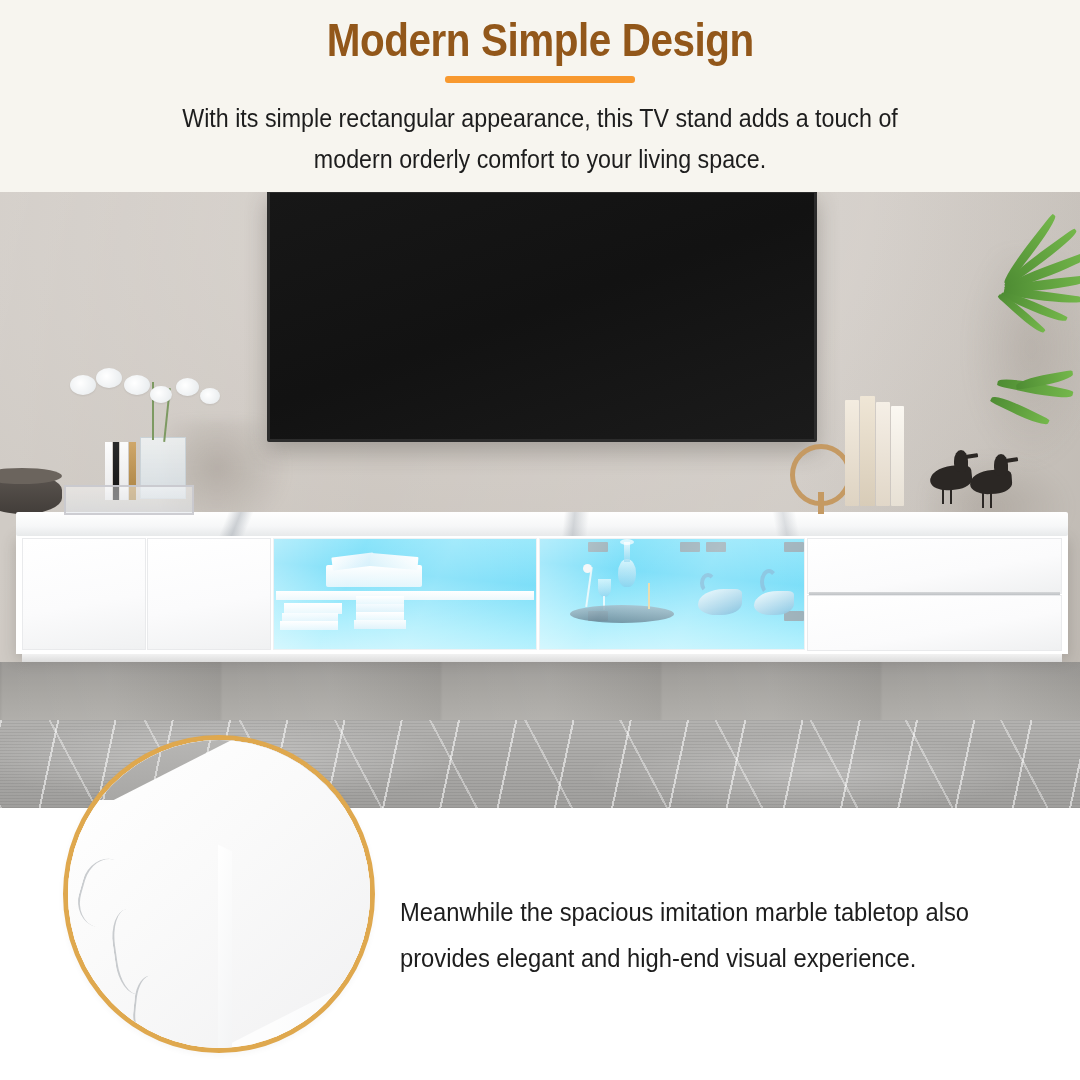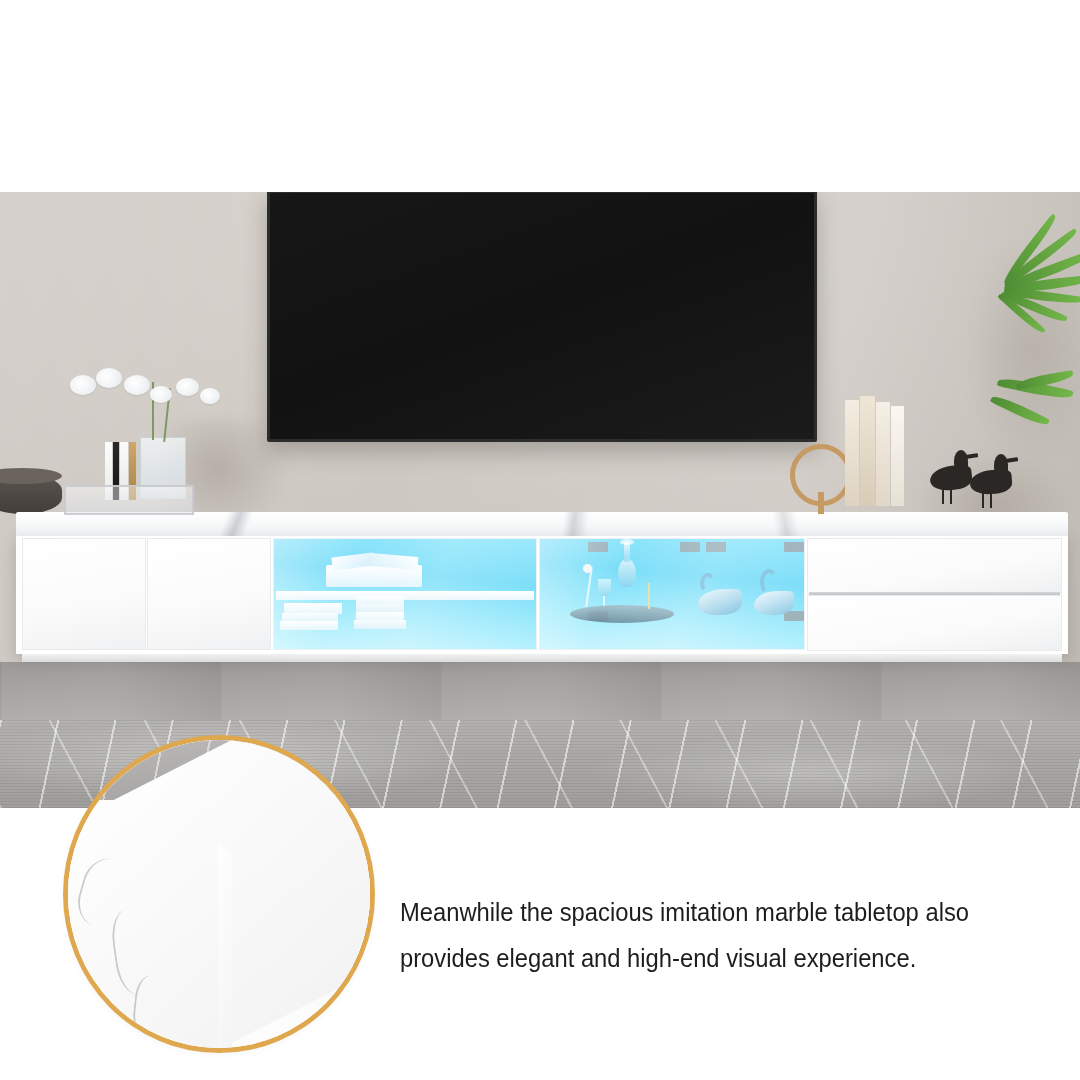--- a/index.html
+++ b/index.html
@@ -272,20 +272,28 @@
     font-size:25px; line-height:1.82; color:#1d1d1d;
     transform:scaleX(0.95); transform-origin:0 0;
   }
   .bottom-text p { margin:0; }
 </style>
 </head>
 <body>
 
 <div class="page">
 
+  <div class="header">
+    <div class="header-title">Modern Simple Design</div>
+    <div class="title-rule"></div>
+    <div class="header-sub">
+      <div>With its simple rectangular appearance, this TV stand adds a touch of</div>
+      <div>modern orderly comfort to your living space.</div>
+    </div>
+  </div>
 
   <div class="photo">
 
     <div class="wall"></div>
     <div class="wall-sheen"></div>
     <div class="shadow-orchid"></div>
     <div class="shadow-birds"></div>
     <div class="shadow-plant"></div>
 
     <div class="tv">

